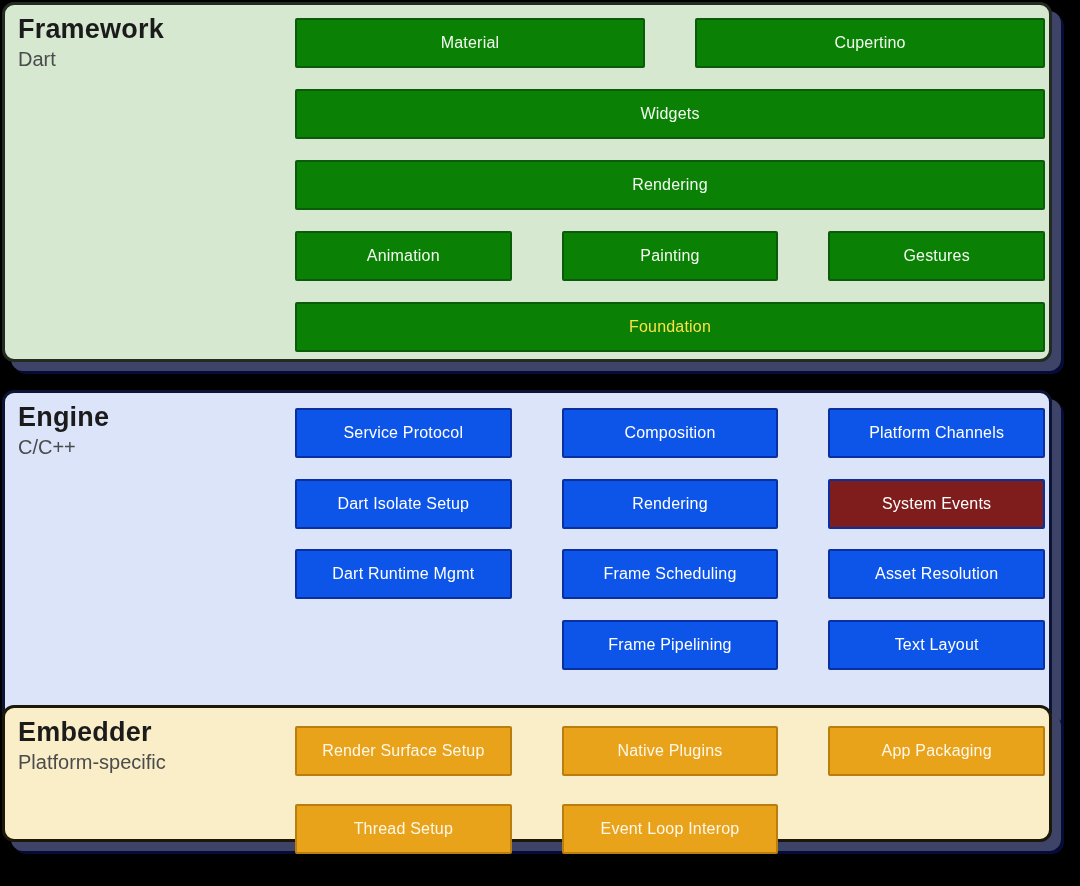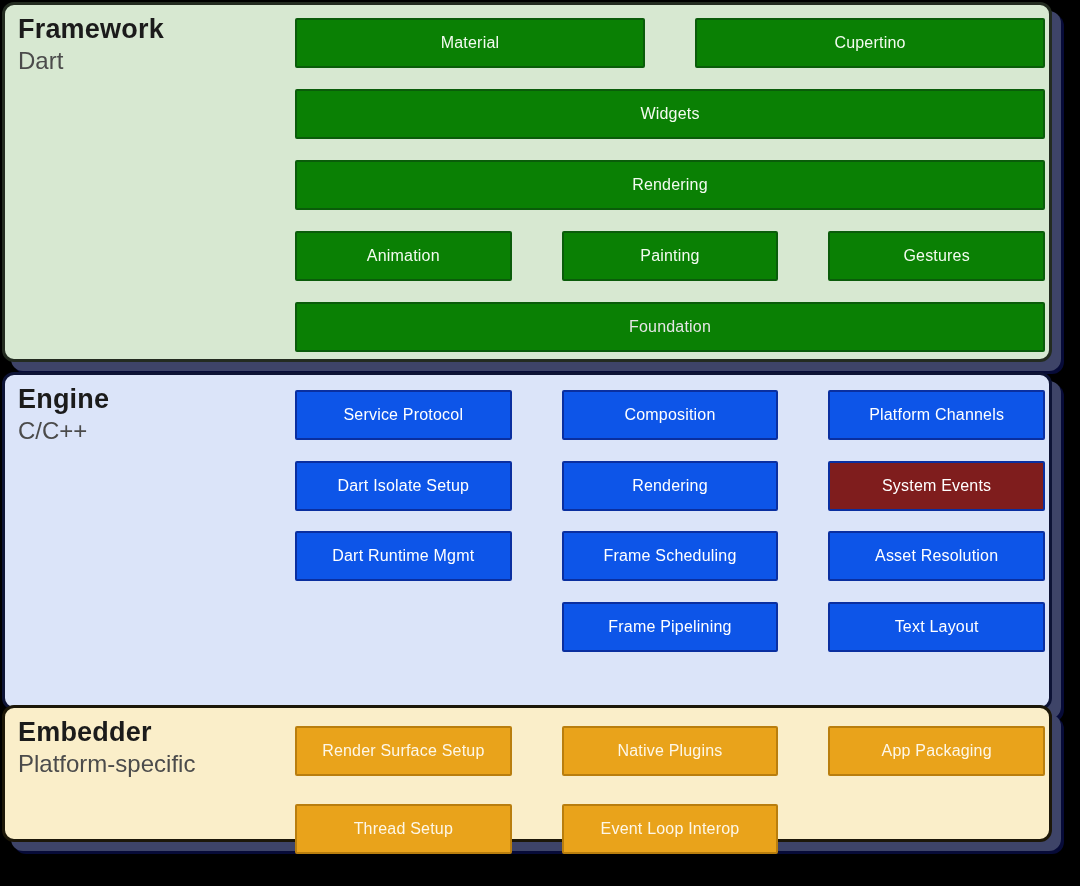--- a/index.html
+++ b/index.html
@@ -11,33 +11,33 @@
   }
   .card {
     position: absolute;
     left: 2px;
     width: 1050px;
     border: 3px solid;
     border-radius: 12px;
     padding-left: 40px;
   }
   .card-framework { top: 2px;   height: 360px; }
-  .card-engine    { top: 372px; height: 338px; }
+  .card-engine    { top: 390px; height: 338px; }
   .card-embedder  { top: 705px; height: 137px; }
 
   .titles { position: absolute; left: 13px; top: 8px; }
   .title {
     font-size: 27px;
     font-weight: bold;
     color: #1b1b1b;
     letter-spacing: 0.2px;
     line-height: 1.2;
   }
   .subtitle {
-    font-size: 24px;
+    font-size: 20px;
     color: #4b4b4b;
     margin-top: 2px;
     line-height: 1.2;
   }
 
   .grid {
     position: absolute;
     left: 258px;
     width: 782px;
     display: grid;
@@ -69,21 +69,21 @@
     <div class="subtitle">Dart</div>
   </div>
   <div class="grid grid-framework">
       <div class="box" style="grid-area: 1 / 1 / auto / 4; background: rgb(10, 128, 4); border-color: rgb(10, 92, 10); color: rgb(243, 251, 240);">Material</div>
       <div class="box" style="grid-area: 1 / 4 / auto / 7; background: rgb(10, 128, 4); border-color: rgb(10, 92, 10); color: rgb(243, 251, 240);">Cupertino</div>
       <div class="box" style="grid-area: 2 / 1 / auto / 7; background: rgb(10, 128, 4); border-color: rgb(10, 92, 10); color: rgb(243, 251, 240);">Widgets</div>
       <div class="box" style="grid-area: 3 / 1 / auto / 7; background: rgb(10, 128, 4); border-color: rgb(10, 92, 10); color: rgb(243, 251, 240);">Rendering</div>
       <div class="box" style="grid-area: 4 / 1 / auto / 3; background: rgb(10, 128, 4); border-color: rgb(10, 92, 10); color: rgb(243, 251, 240);">Animation</div>
       <div class="box" style="grid-area: 4 / 3 / auto / 5; background: rgb(10, 128, 4); border-color: rgb(10, 92, 10); color: rgb(243, 251, 240);">Painting</div>
       <div class="box" style="grid-area: 4 / 5 / auto / 7; background: rgb(10, 128, 4); border-color: rgb(10, 92, 10); color: rgb(243, 251, 240);">Gestures</div>
-      <div class="box" style="grid-area: 5 / 1 / auto / 7; background: rgb(10, 128, 4); border-color: rgb(10, 92, 10); color: #e5e5e5;">Foundation</div>
+      <div class="box" style="grid-area: 5 / 1 / auto / 7; background: rgb(10, 128, 4); border-color: rgb(10, 92, 10); color: #fde047;">Foundation</div>
     </div>
 </div>
 
 <div class="card card-engine" style="background: rgb(219, 228, 249); border-color: rgb(13, 19, 53); box-shadow: rgb(62, 68, 104) 9px 9px 0px 0px, rgb(7, 11, 56) 12px 12px 0px 0px;">
   <div class="titles">
     <div class="title">Engine</div>
     <div class="subtitle">C/C++</div>
   </div>
   <div class="grid grid-engine">
       <div class="box" style="grid-area: 1 / 1 / auto / 3; background: rgb(13, 85, 232); border-color: rgb(10, 47, 160); color: rgb(255, 255, 255);">Service Protocol</div>

